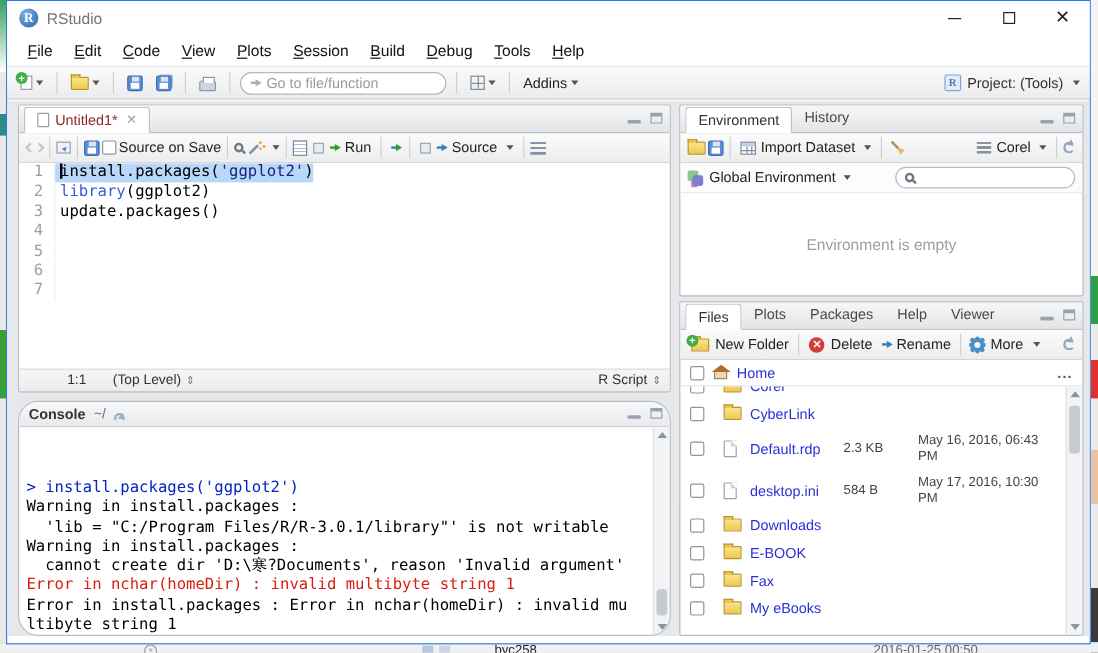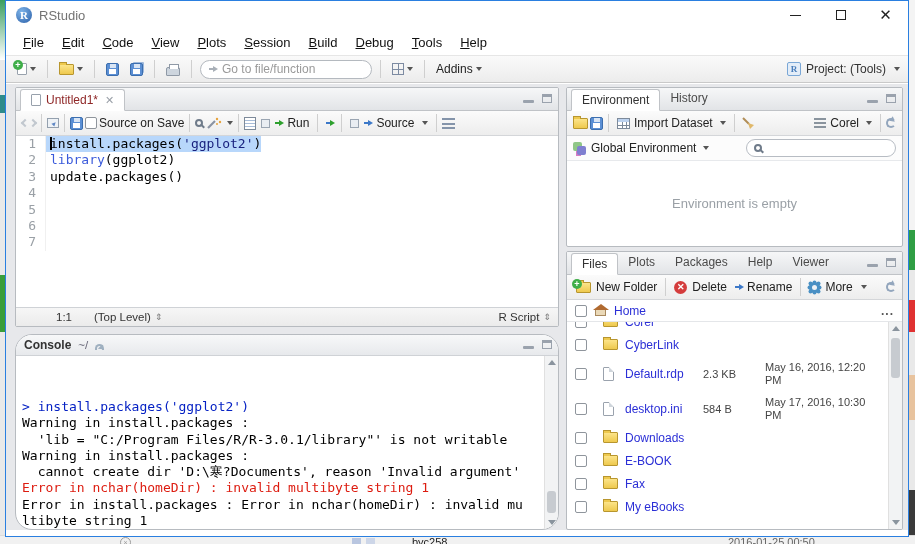--- a/index.html
+++ b/index.html
@@ -462,21 +462,21 @@
               <span class="fsize"></span>
               <span class="fdate"></span>
             </div>
             <div class="file-row tall">
               <span class="cb"></span>
               <span class="ficon">
                 <span class="icon-file-sm"></span>
               </span>
               <span class="fname">Default.rdp</span>
               <span class="fsize">2.3 KB</span>
-              <span class="fdate">May 16, 2016, 12:20 PM</span>
+              <span class="fdate">May 16, 2016, 06:43 PM</span>
             </div>
             <div class="file-row tall">
               <span class="cb"></span>
               <span class="ficon">
                 <span class="icon-file-sm"></span>
               </span>
               <span class="fname">desktop.ini</span>
               <span class="fsize">584 B</span>
               <span class="fdate">May 17, 2016, 10:30 PM</span>
             </div>

